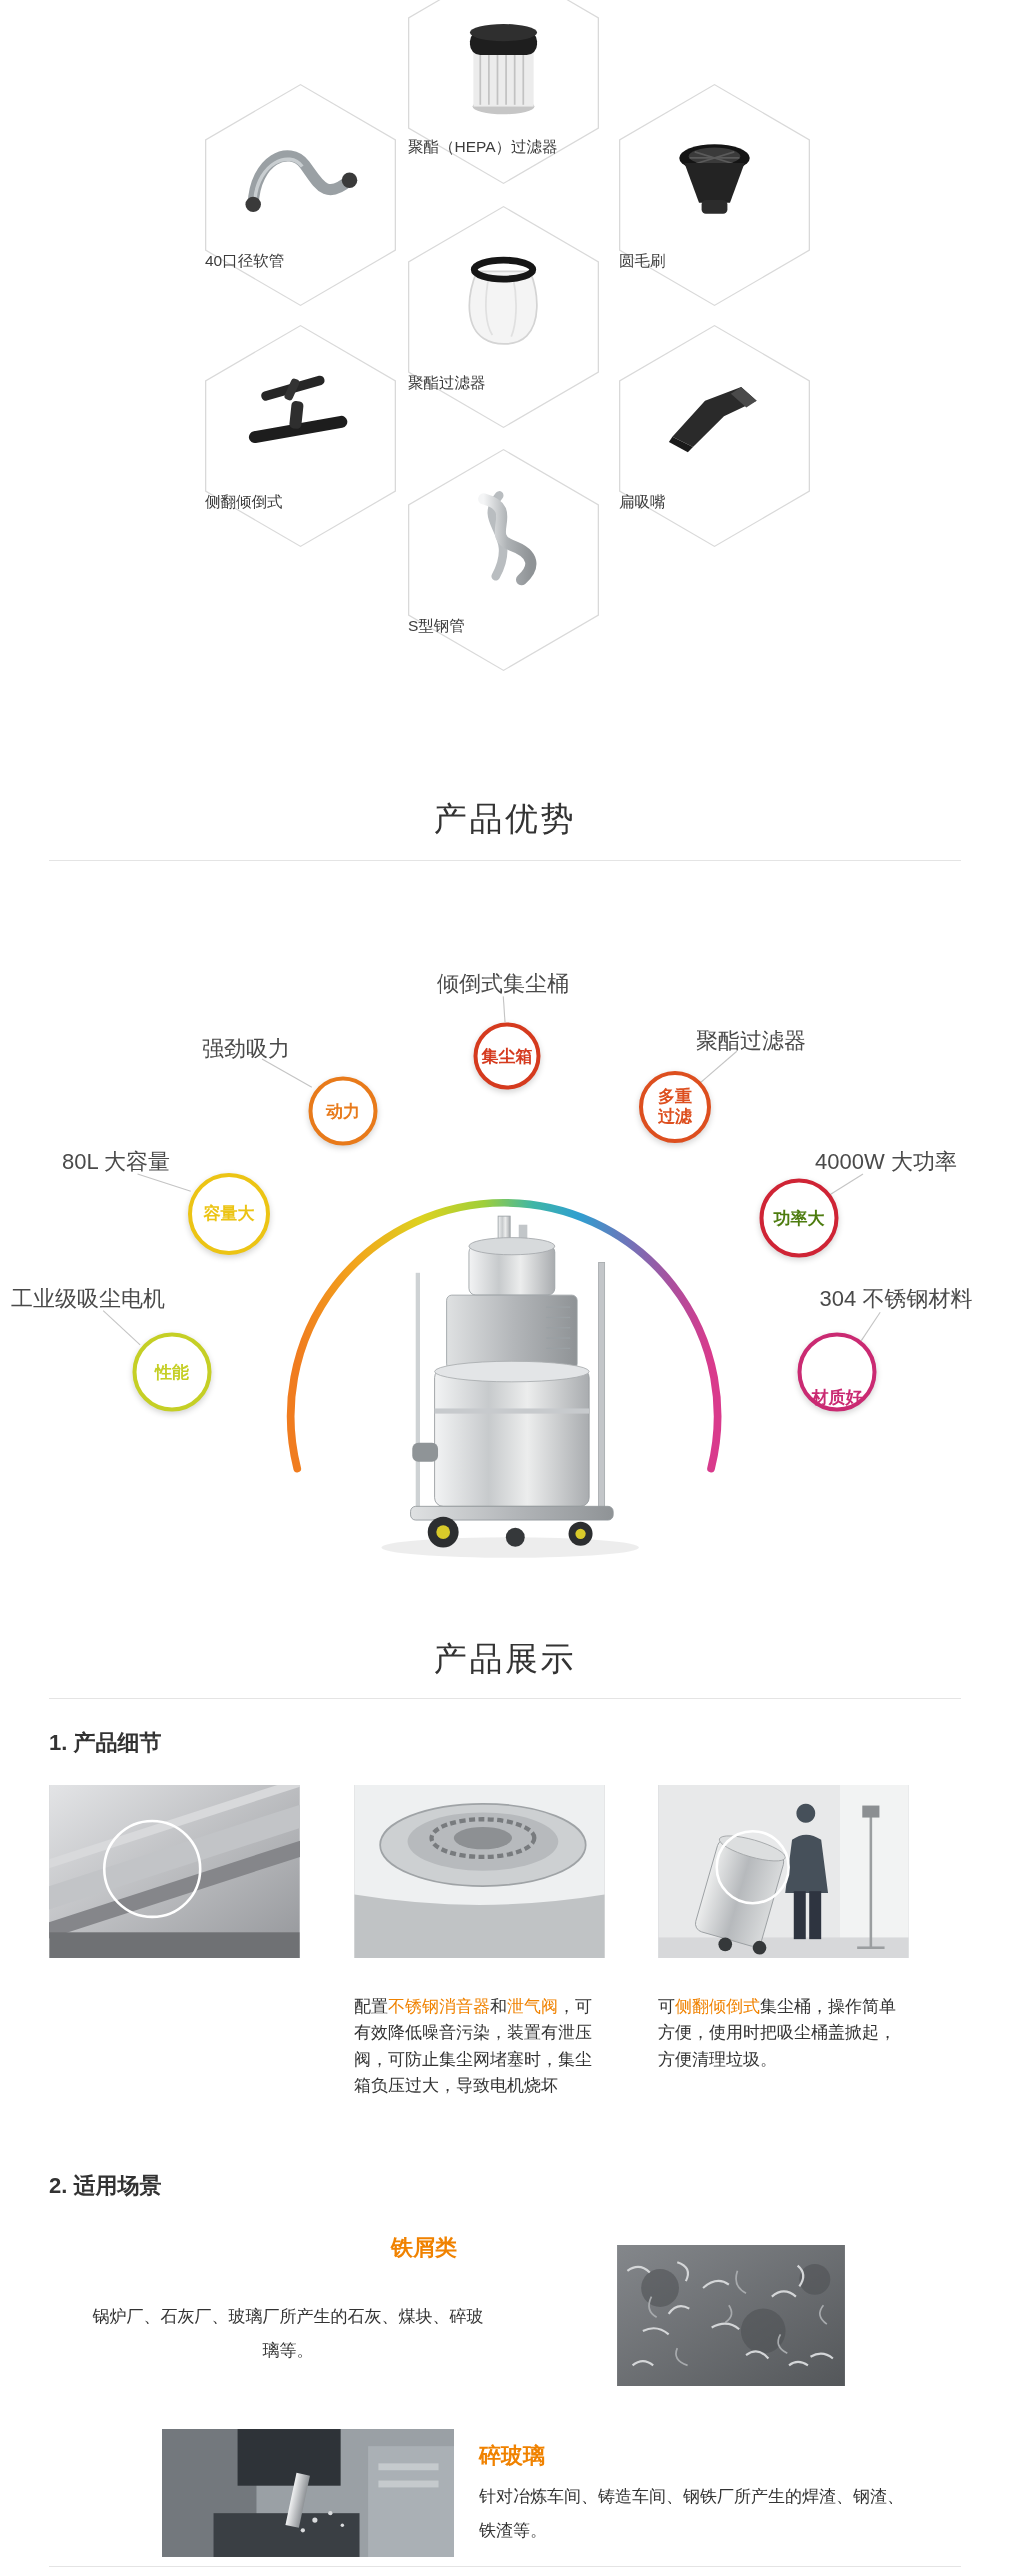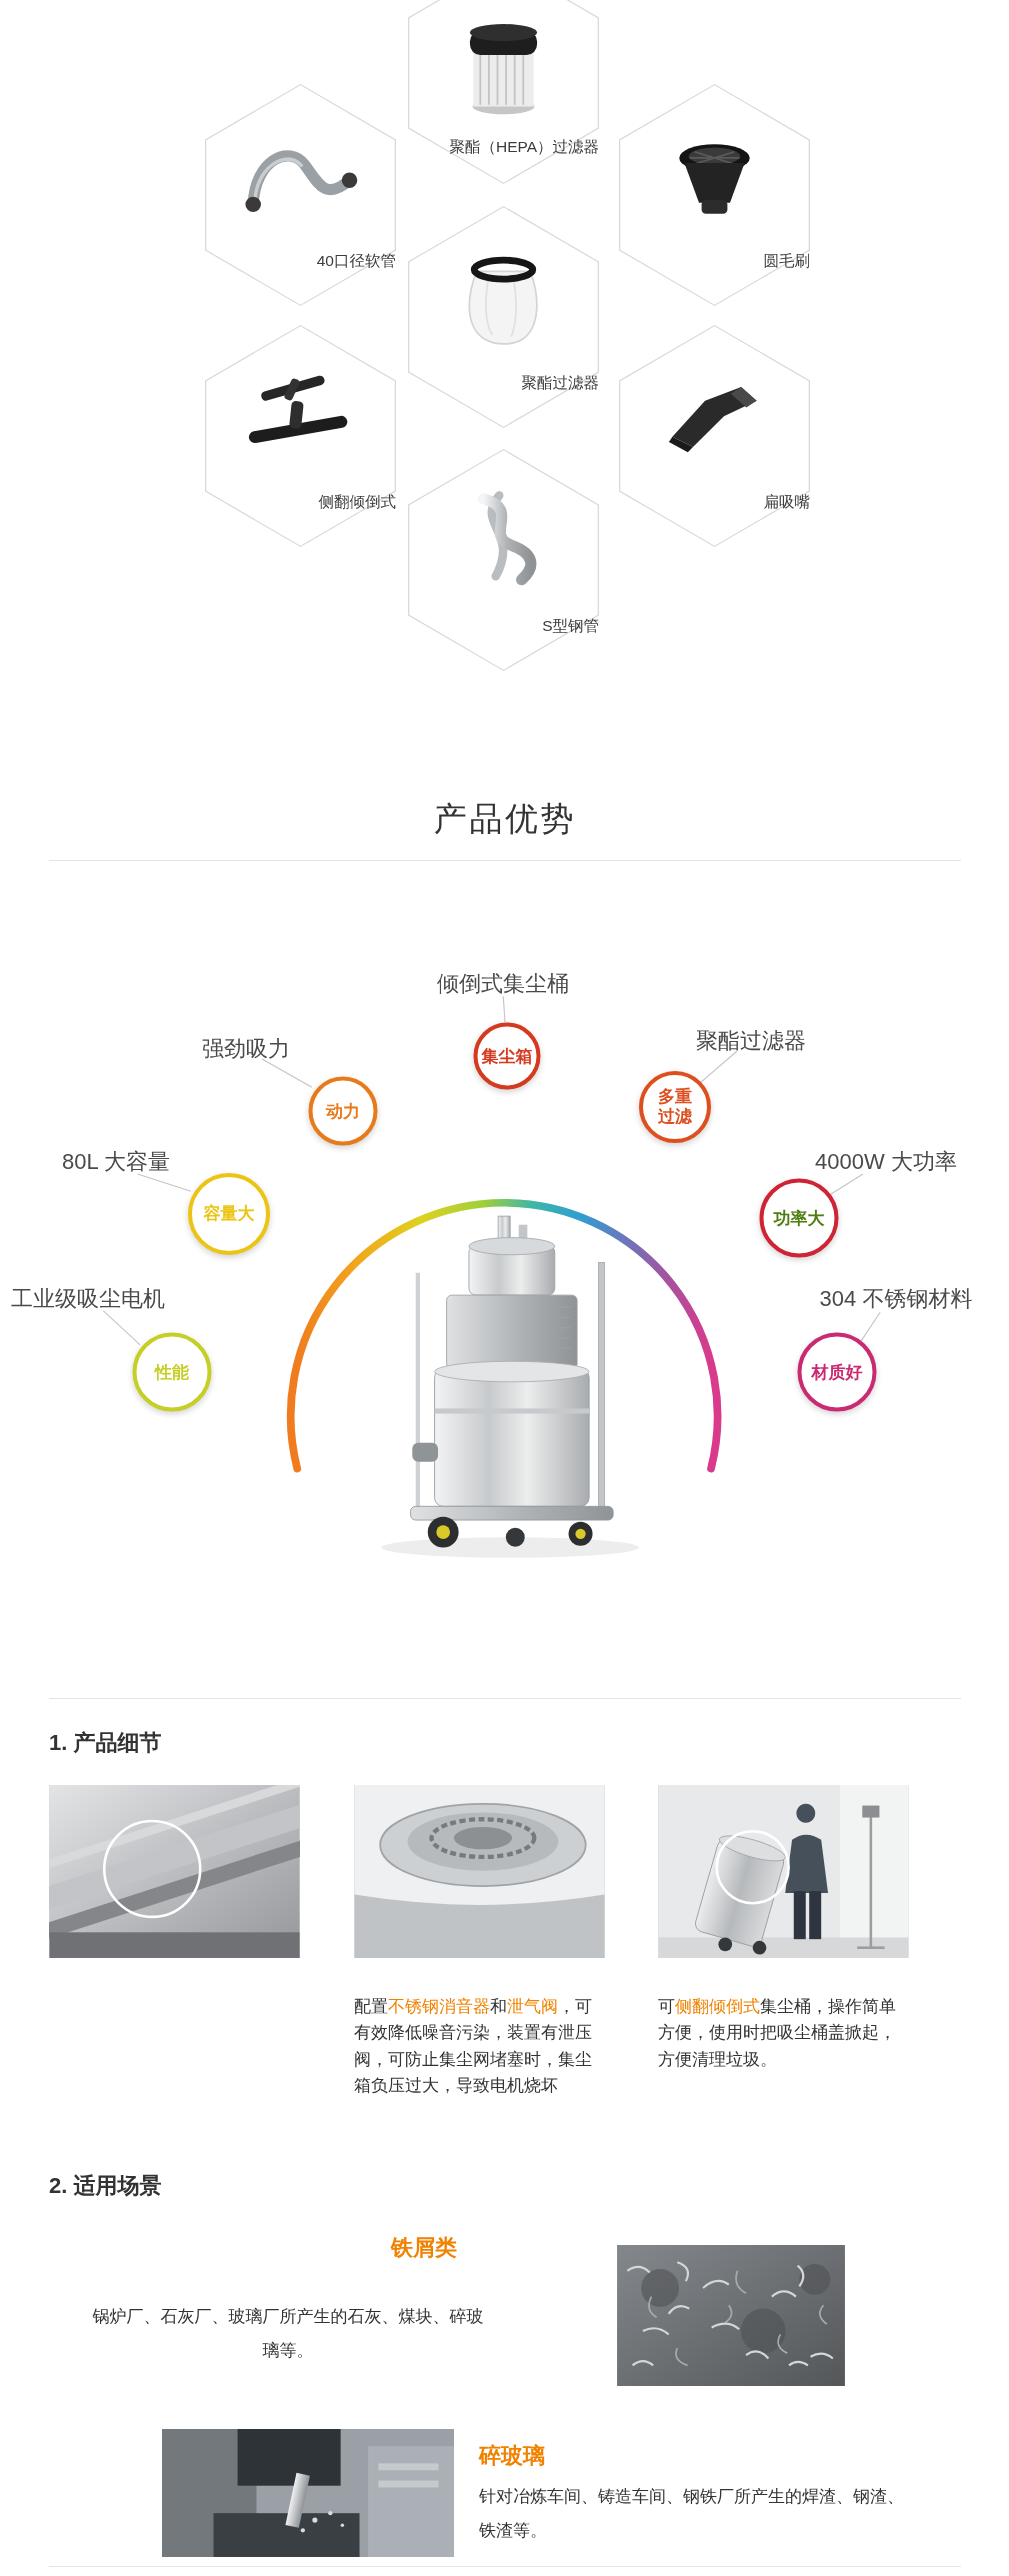--- a/index.html
+++ b/index.html
@@ -6,21 +6,21 @@
   .page{position:relative;width:1010px;height:2576px;margin:0 auto;overflow:hidden;
         background:#fff;font-family:"Liberation Sans","DejaVu Sans",sans-serif;color:#333;}
 
   
   .hex{position:absolute;width:191px;height:222px;}
   .hex .hb{position:absolute;inset:0;background:#d9d9d9;
            clip-path:polygon(50% 0,100% 25%,100% 75%,50% 100%,0 75%,0 25%);}
   .hex .hi{position:absolute;inset:1.3px;background:#fff;
            clip-path:polygon(50% 0,100% 25%,100% 75%,50% 100%,0 75%,0 25%);}
   .hex svg.art{position:absolute;left:31px;top:36px;width:129px;height:112px;}
-  .hex .hlabel{position:absolute;left:0;right:0;top:167px;text-align:right;
+  .hex .hlabel{position:absolute;left:0;right:0;top:167px;text-align:left;
                font-size:15.5px;color:#3c3c3c;white-space:nowrap;}
   .hex-top svg.art{top:55px;}
   .hex-top .hlabel{top:175px;}
 
   
   .h2{position:absolute;left:0;width:100%;text-align:center;font-size:33px;
       font-weight:400;color:#333;letter-spacing:2.6px;margin:0;}
   .rule{position:absolute;left:49px;width:912px;height:0.9px;background:#e4e4e4;}
   .h3{position:absolute;font-size:22px;font-weight:bold;color:#333;margin:0;}
 
@@ -244,25 +244,26 @@
       </div>
     <div class="badge" style="left: 229px; top: 252px; width: 82px; height: 82px; border-color: rgb(236, 196, 20); color: rgb(236, 196, 20);">
         <span class="badge-text">容量大</span>
       </div>
     <div class="badge" style="left: 799px; top: 256px; width: 79px; height: 79px; border-color: rgb(207, 36, 53); color: #4d7c0f;">
         <span class="badge-text">功率大</span>
       </div>
     <div class="badge" style="left: 172px; top: 410px; width: 79px; height: 79px; border-color: rgb(197, 207, 37); color: rgb(197, 207, 37);">
         <span class="badge-text">性能</span>
       </div>
-    <div class="badge" style="left: 837px; top: 410px; width: 79px; height: 79px; border-color: rgb(202, 42, 114); color: rgb(202, 42, 114);">
+    <div class="badge" style="left: 837px; top: 410px; width: 79px; height: 79px; border-color: rgb(202, 42, 114); color: rgb(202, 42, 114); align-items: flex-end;">
         <span class="badge-text">材质好</span>
       </div>
   </div>
 
+  <h2 class="h2" style="top:1637px">产品展示</h2>
   <div class="rule" style="top:1698px"></div>
 
   <h3 class="h3" style="left:49px;top:1728px">1. 产品细节</h3>
 
   <div class="photo" style="left:49px;top:1785px;width:251px;height:173px">
     <svg width="251" height="173" viewBox="0 0 292 202">
       <defs>
         <linearGradient id="p1bg" x1="0" y1="0" x2="1" y2="1">
           <stop offset="0" stop-color="#e3e4e6"></stop>
             <stop offset="1" stop-color="#94969a"></stop>

